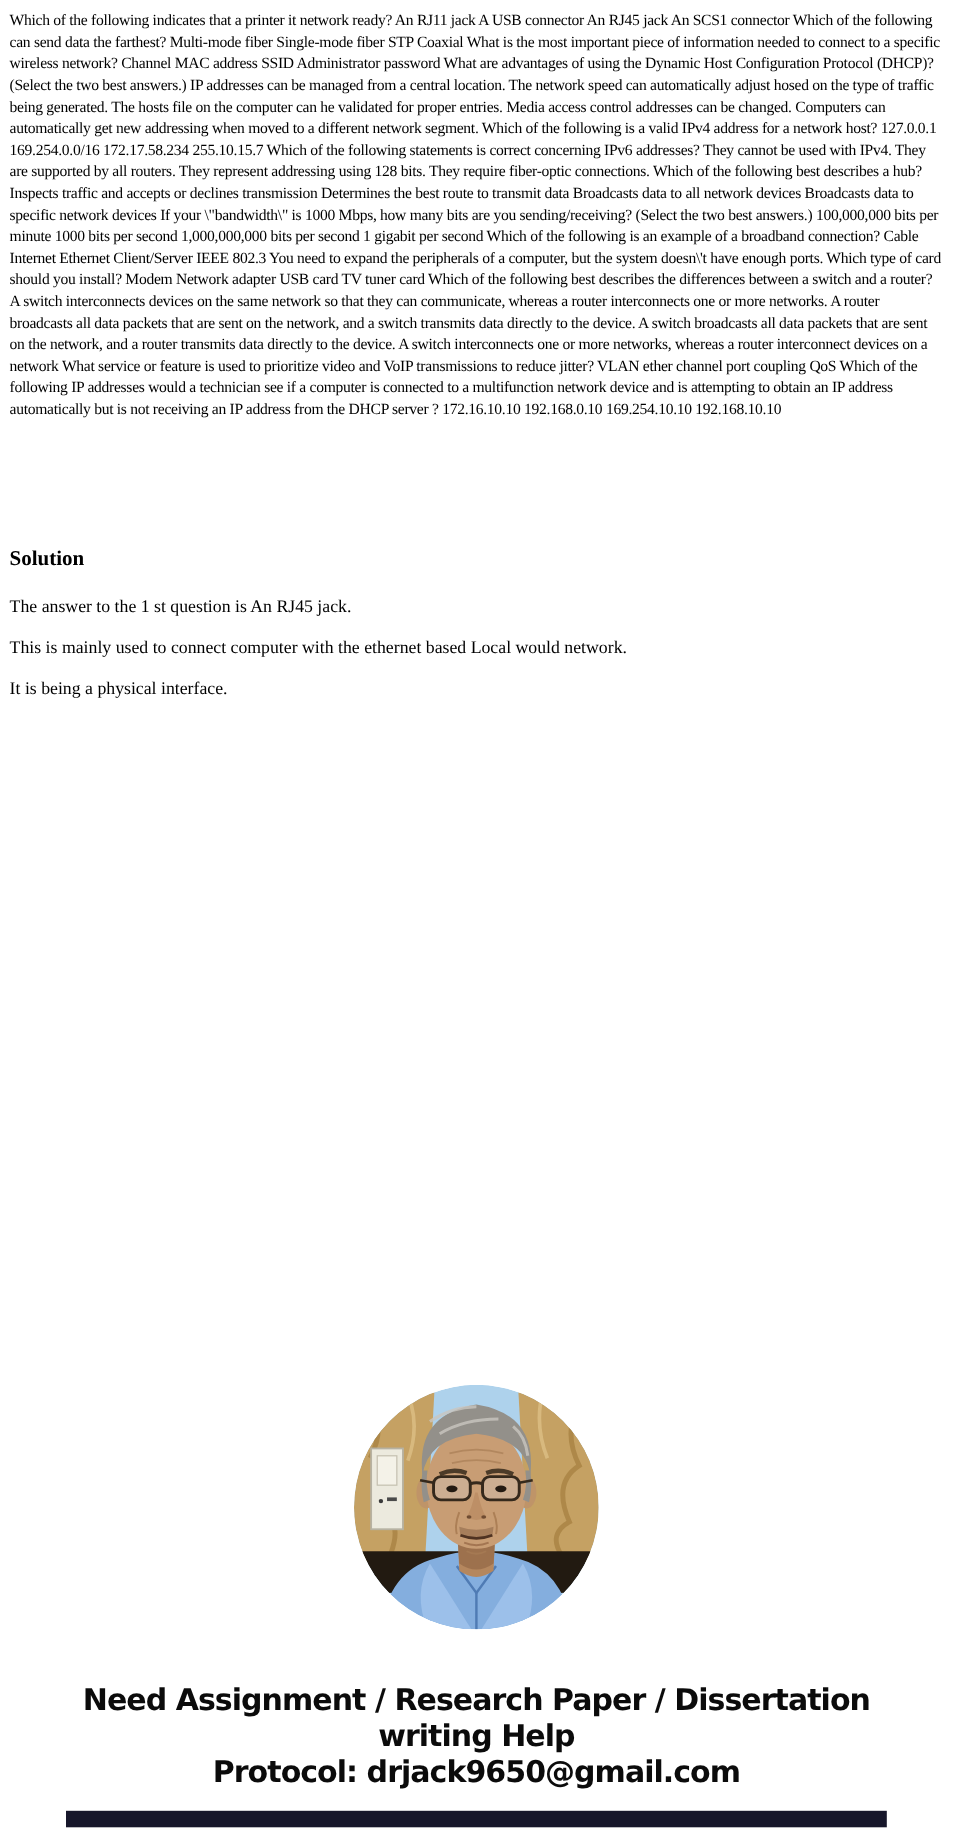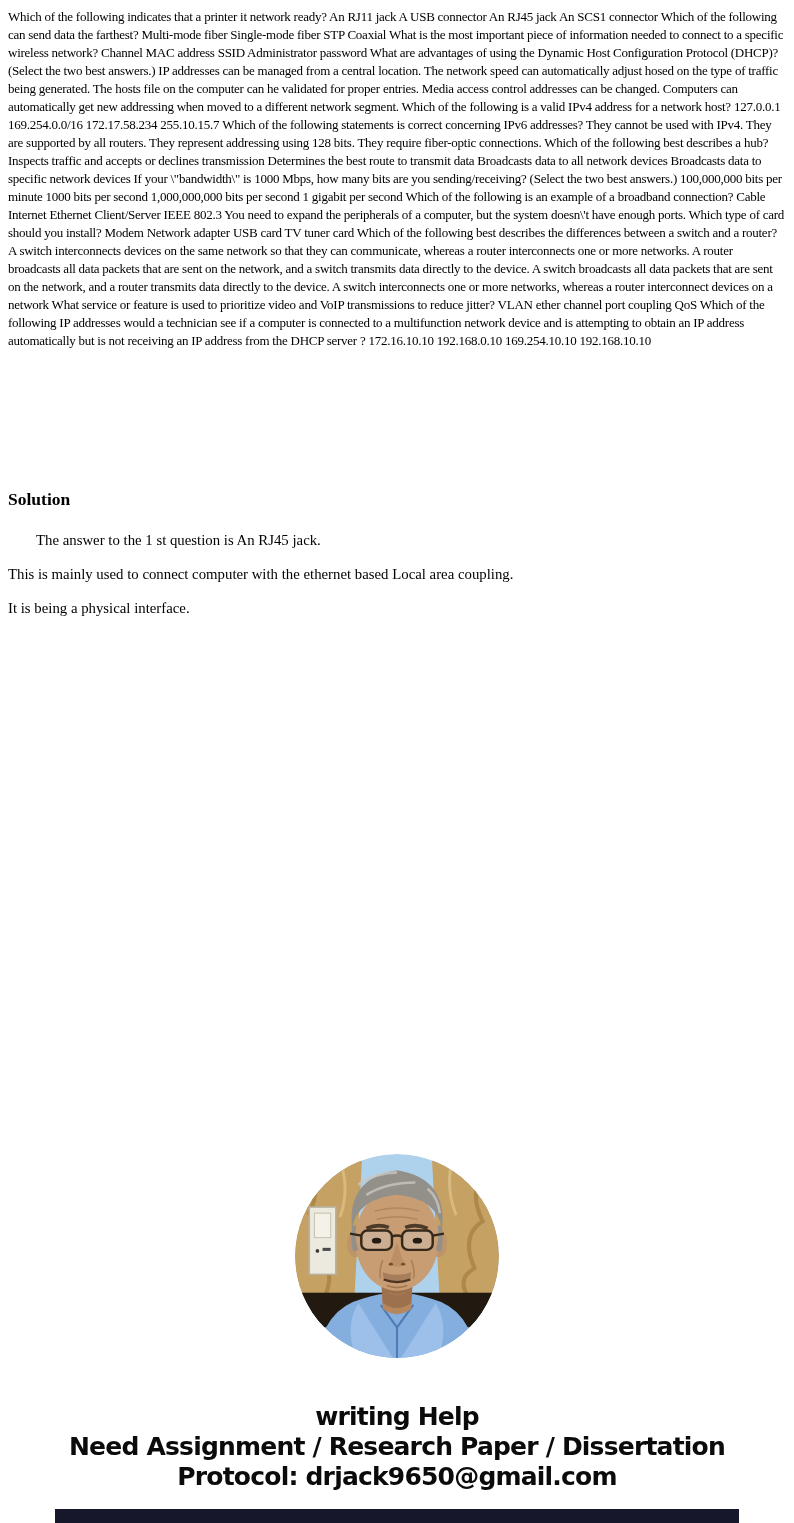--- a/index.html
+++ b/index.html
@@ -14,35 +14,35 @@
   .question {
     position: absolute;
     top: 8px; left: 8px; width: 778px;
     font-size: 13px;
     line-height: 18px;
     letter-spacing: -0.25px;
     text-align: left;
   }
   .solution {
     position: absolute;
-    top: 489px; left: 8px; width: 778px;
+    top: 455px; left: 8px; width: 778px;
   }
   .solution h2 {
     margin: 0;
     font-size: 17.5px;
     font-weight: bold;
     font-family: "Liberation Serif", serif;
     line-height: 20px;
   }
   .solution p {
     margin: 16px 0 0 0;
     font-size: 14.8px;
     line-height: 18px;
   }
-  .solution h2 + p { margin-top: 22px; margin-left: 28px; }
+  .solution h2 + p { margin-top: 22px; }
   .avatar {
     position: absolute;
     top: 1154px; left: 295px;
     width: 204px; height: 204px;
     border-radius: 50%;
     overflow: hidden;
   }
   .avatar svg { display: block; width: 204px; height: 204px; }
   .footer-text {
     position: absolute;
@@ -62,21 +62,21 @@
   }
 </style>
 </head>
 <body>
 
 <div class="question">Which of the following indicates that a printer it network ready? An RJ11 jack A USB connector An RJ45 jack An SCS1 connector Which of the following can send data the farthest? Multi-mode fiber Single-mode fiber STP Coaxial What is the most important piece of information needed to connect to a specific wireless network? Channel MAC address SSID Administrator password What are advantages of using the Dynamic Host Configuration Protocol (DHCP)? (Select the two best answers.) IP addresses can be managed from a central location. The network speed can automatically adjust hosed on the type of traffic being generated. The hosts file on the computer can he validated for proper entries. Media access control addresses can be changed. Computers can automatically get new addressing when moved to a different network segment. Which of the following is a valid IPv4 address for a network host? 127.0.0.1 169.254.0.0/16 172.17.58.234 255.10.15.7 Which of the following statements is correct concerning IPv6 addresses? They cannot be used with IPv4. They are supported by all routers. They represent addressing using 128 bits. They require fiber-optic connections. Which of the following best describes a hub? Inspects traffic and accepts or declines transmission Determines the best route to transmit data Broadcasts data to all network devices Broadcasts data to specific network devices If your \"bandwidth\" is 1000 Mbps, how many bits are you sending/receiving? (Select the two best answers.) 100,000,000 bits per minute 1000 bits per second 1,000,000,000 bits per second 1 gigabit per second Which of the following is an example of a broadband connection? Cable Internet Ethernet Client/Server IEEE 802.3 You need to expand the peripherals of a computer, but the system doesn\'t have enough ports. Which type of card should you install? Modem Network adapter USB card TV tuner card Which of the following best describes the differences between a switch and a router? A switch interconnects devices on the same network so that they can communicate, whereas a router interconnects one or more networks. A router broadcasts all data packets that are sent on the network, and a switch transmits data directly to the device. A switch broadcasts all data packets that are sent on the network, and a router transmits data directly to the device. A switch interconnects one or more networks, whereas a router interconnect devices on a network What service or feature is used to prioritize video and VoIP transmissions to reduce jitter? VLAN ether channel port coupling QoS Which of the following IP addresses would a technician see if a computer is connected to a multifunction network device and is attempting to obtain an IP address automatically but is not receiving an IP address from the DHCP server ? 172.16.10.10 192.168.0.10 169.254.10.10 192.168.10.10</div>
 
 <div class="solution">
   <h2>Solution</h2>
   <p>The answer to the 1 st question is An RJ45 jack.</p>
-  <p>This is mainly used to connect computer with the ethernet based Local area coupling.</p>
+  <p>This is mainly used to connect computer with the ethernet based Local would network.</p>
   <p>It is being a physical interface.</p>
 </div>
 
 <div class="avatar">
   <svg viewBox="0 0 200 200" aria-hidden="true">
     <defs>
       <clipPath id="circ">
           <circle cx="100" cy="100" r="100"></circle>
         </clipPath>
     </defs>
@@ -140,18 +140,18 @@
       <path d="M86,116 Q100,121 114,116 L113,124 Q100,128 87,124 Z" fill="#8a6547" opacity="0.55"></path>
       <path d="M87,123 Q100,128 113,123" stroke="#4f3322" stroke-width="2.2" fill="none"></path>
       <path d="M90,129 Q100,133 110,129" stroke="#9a6c49" stroke-width="1.6" fill="none" opacity="0.8"></path>
 
       <path d="M92,136 Q100,140 108,136" stroke="#a87d55" stroke-width="1.5" fill="none" opacity="0.7"></path>
     </g>
   </svg>
 </div>
 
 <div class="footer-text">
+  <div>Need Assignment / Research Paper / Dissertation</div>
   <div>writing Help</div>
-  <div>Need Assignment / Research Paper / Dissertation</div>
   <div>Protocol: drjack9650@gmail.com</div>
 </div>
 
 <div class="footer-bar" style="background: rgb(23, 23, 43);"></div>
 
 </body></html>

